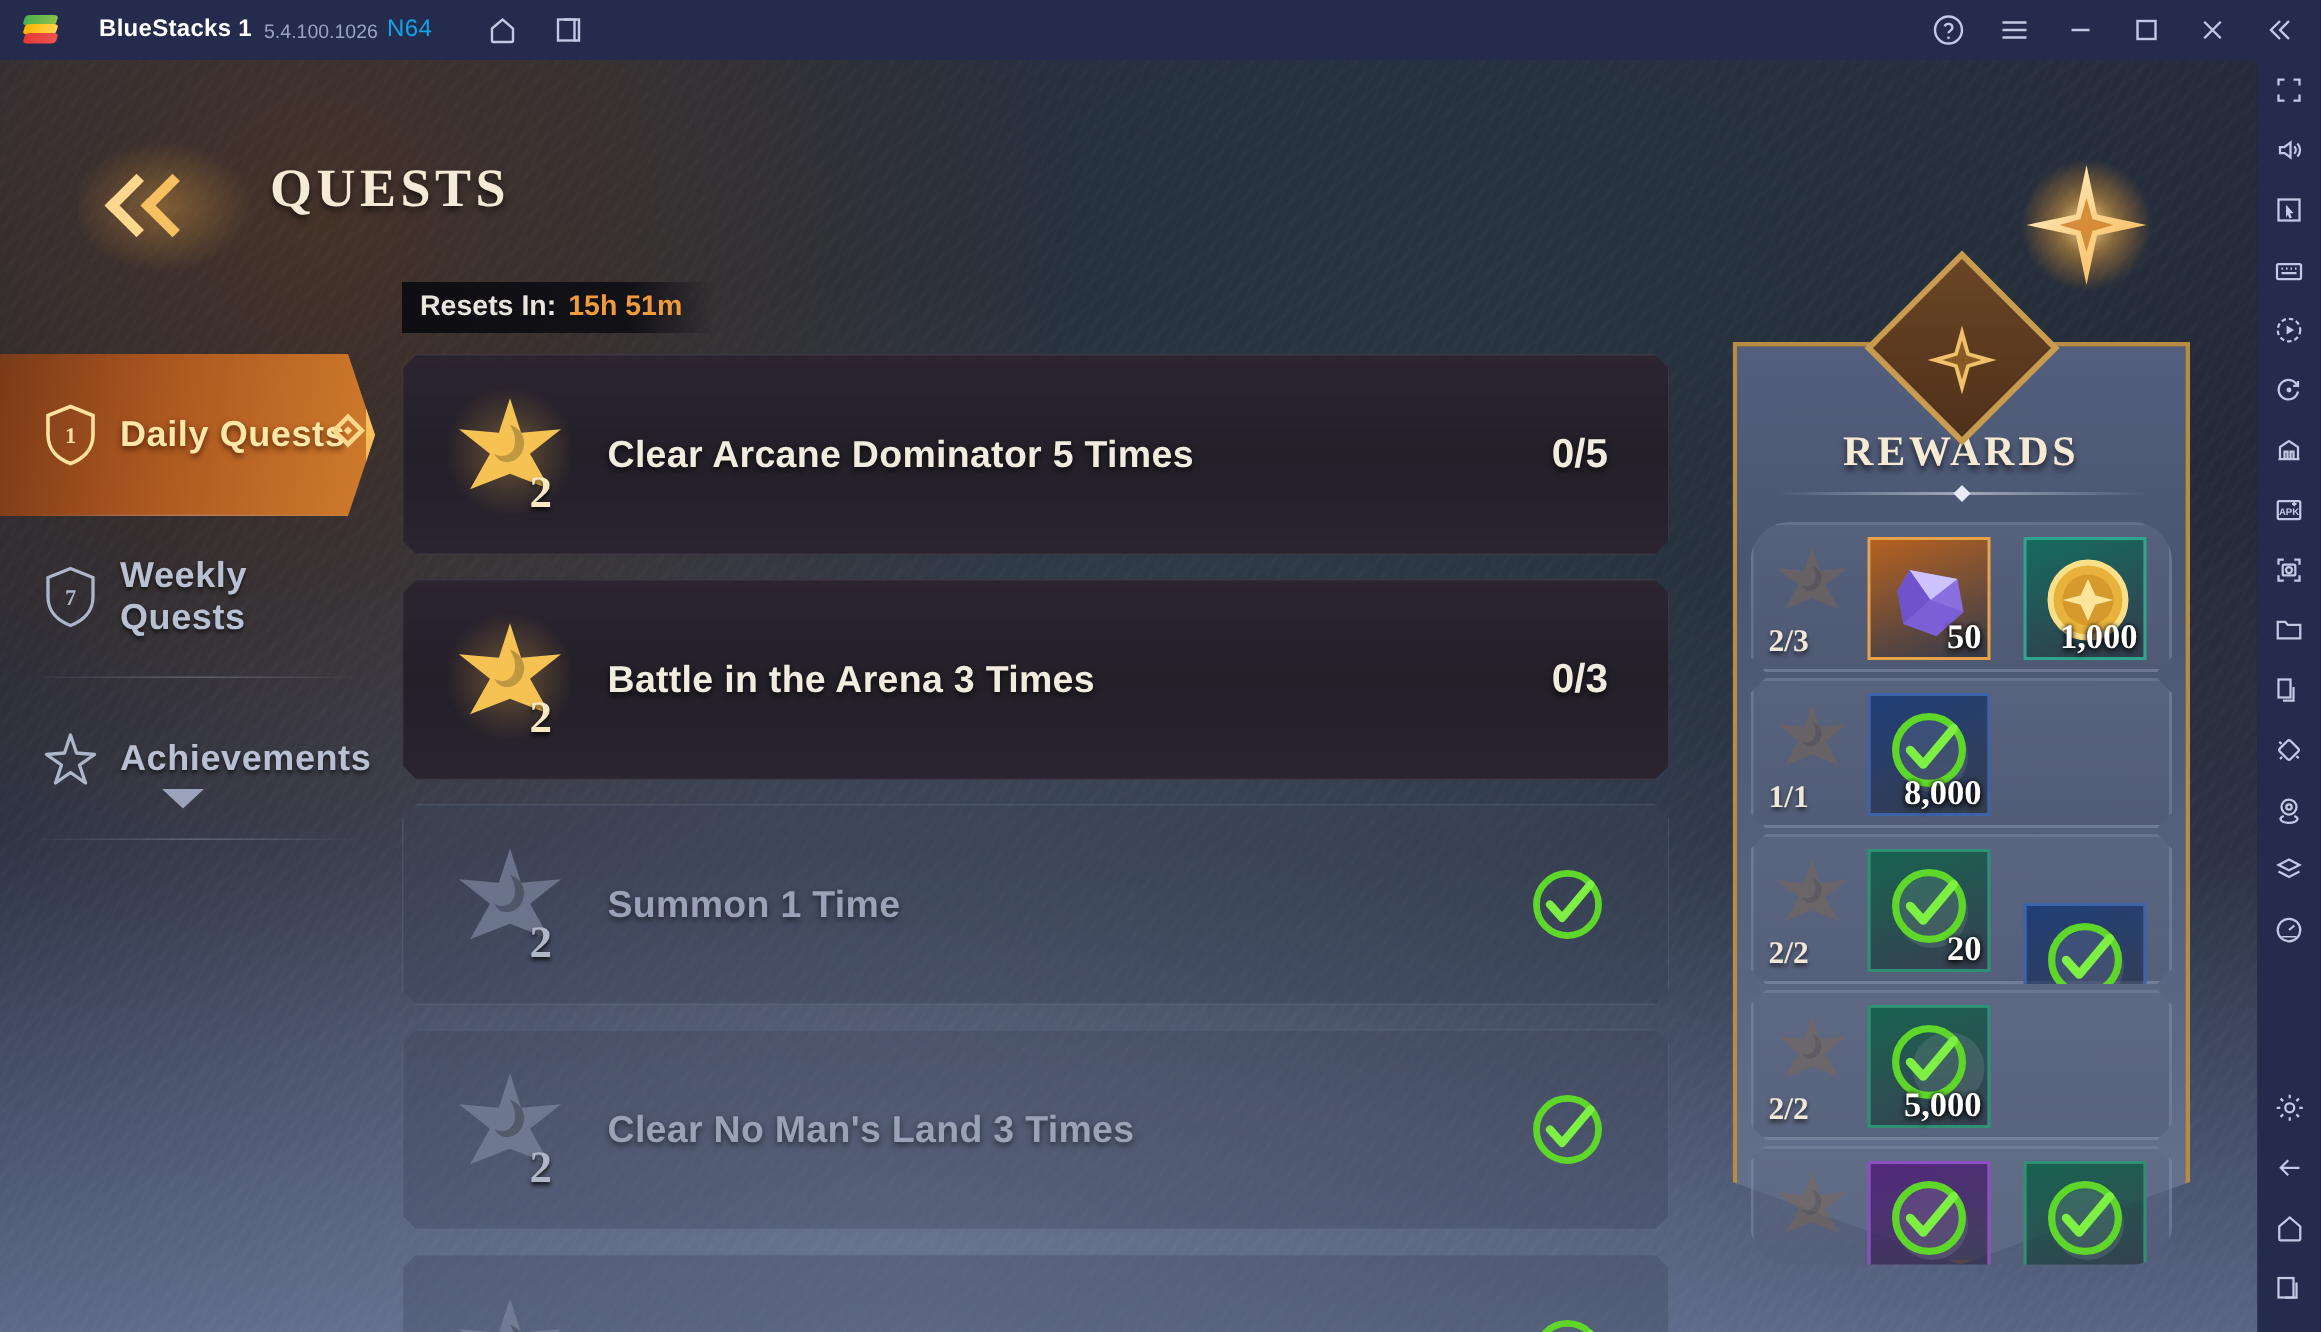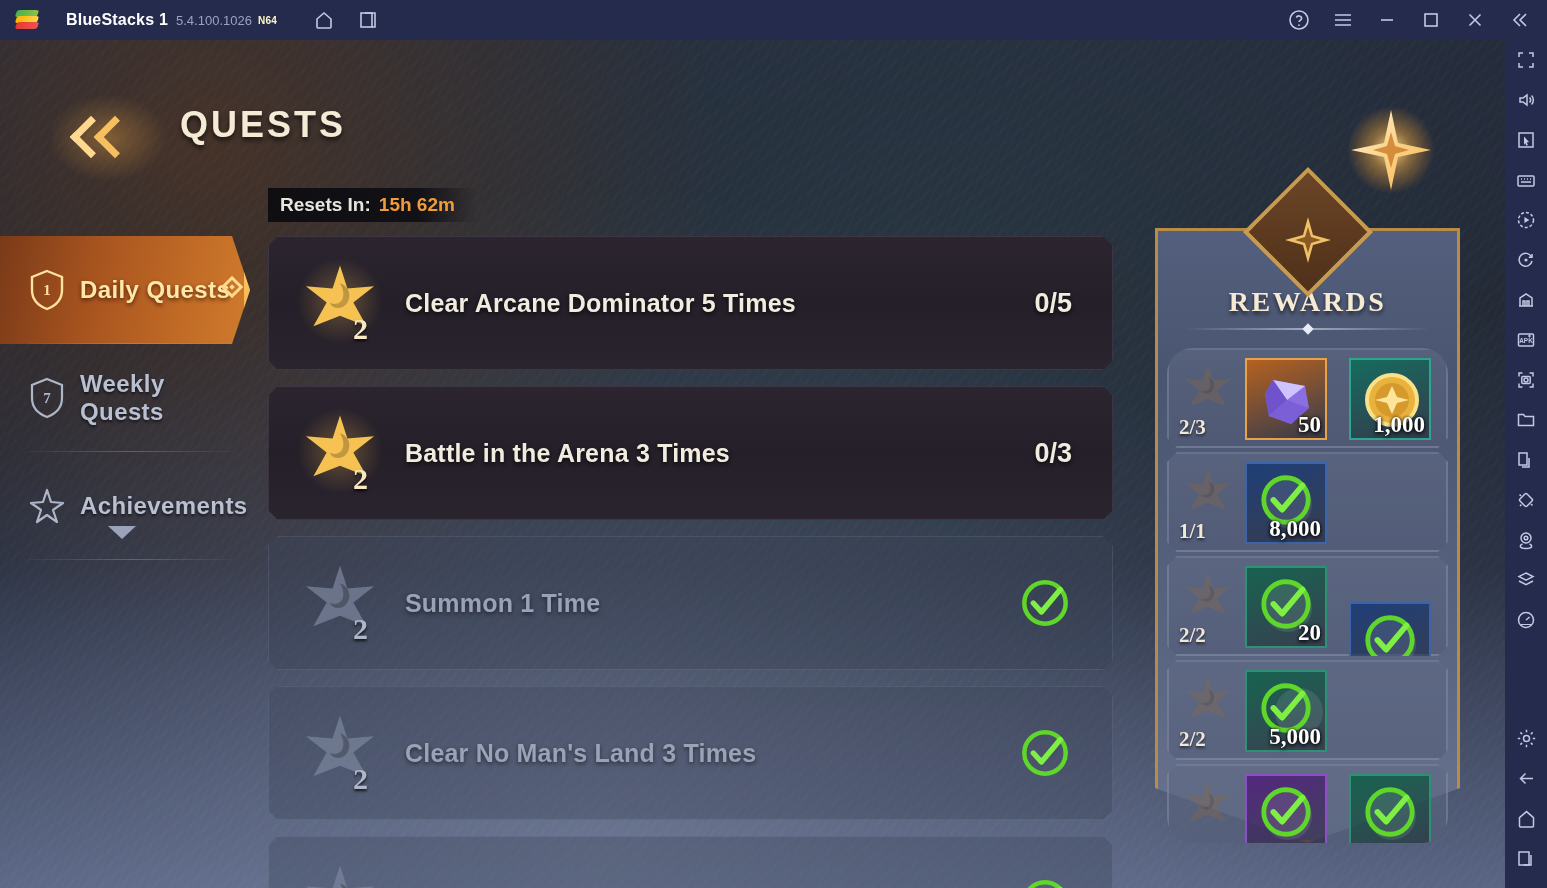--- a/index.html
+++ b/index.html
@@ -13,21 +13,21 @@
     background:#252b4d; display:flex; align-items:center; z-index:40; }
   .bs-logo { width:22px; height:20px; margin-left:16px; position:relative; }
   .bs-logo i { position:absolute; left:0; width:22px; height:7px; border-radius:3px/2px;
     transform:skewX(-18deg); display:block; }
   .bs-logo i:nth-child(1){ top:0; background:linear-gradient(90deg,#4caf50,#8bc34a); }
   .bs-logo i:nth-child(2){ top:6px; background:linear-gradient(90deg,#ffb300,#ffd54f); }
   .bs-logo i:nth-child(3){ top:12px; background:linear-gradient(90deg,#e53935,#ef5350); }
   #bs-title { color:#ffffff; font-size:16px; font-weight:bold; margin-left:28px;
     letter-spacing:.2px; }
   #bs-version { color:#9aa2c4; font-size:13px; margin-left:8px; }
-  #bs-arch { color:#fef9c3; font-size:10px; margin-left:6px; letter-spacing:.3px;font-weight:bold; }
+  #bs-arch { color:#0ea5e9; font-size:16px; margin-left:6px; letter-spacing:.3px; }
   .tb-ico { width:34px; height:30px; margin-left:10px; display:flex;
     align-items:center; justify-content:center; cursor:pointer; }
   .tb-ico svg { stroke:#c3c9e4; fill:none; stroke-width:1.6; }
   #tb-right { position:absolute; right:8px; top:0; height:40px; display:flex;
     align-items:center; }
   #tb-right .tb-ico { margin-left:4px; width:40px; }
 
   
   #sidebar-right { position:absolute; right:0; top:40px; width:42px; height:848px;
     background:#252b4d; z-index:35; display:flex; flex-direction:column;
@@ -55,21 +55,21 @@
   
   #quests-header { position:absolute; left:40px; top:42px; width:420px; height:110px; }
   #emblem { position:absolute; left:18px; top:14px; width:110px; height:84px; }
   #emblem .glow { position:absolute; left:-6px; top:-6px; width:122px; height:96px;
     background:radial-gradient(ellipse at 46% 50%, rgba(255,178,70,.34) 0%, rgba(255,150,40,0) 64%); }
   #emblem .chev { position:absolute; border-left:7px solid #ffd78e; border-top:7px solid #ffd78e;
     transform:rotate(-45deg); }
   #emblem .c1 { left:18px; top:26px; width:30px; height:30px; }
   #emblem .c2 { left:42px; top:26px; width:30px; height:30px; border-color:#f6c061; }
   #quests-title { position:absolute; left:140px; top:22px; color:#f5ead6;
-    font-family:Liberation Sans, sans-serif; font-size:36px; font-weight:bold;
+    font-family:Liberation Serif, serif; font-size:36px; font-weight:bold;
     letter-spacing:3px; text-shadow:0 3px 5px rgba(0,0,0,.65); }
 
   
   #top-star { position:absolute; right:66px; top:62px; width:96px; height:96px; }
 
   
   #reset-banner { position:absolute; left:268px; top:148px; height:34px;
     background:linear-gradient(90deg,rgba(12,12,16,.95) 0%, rgba(14,14,20,.92) 72%, rgba(16,16,22,0) 100%);
     padding:0 22px 0 12px; display:flex; align-items:center; gap:8px; }
   #reset-banner .lbl { color:#e8e5df; font-size:19px; font-weight:bold; }
@@ -252,21 +252,21 @@
           </linearGradient>
         </defs>
         <circle cx="48" cy="48" r="44" fill="url(#starGlow)"></circle>
         <path d="M48 8 L55 41 L88 48 L55 55 L48 88 L41 55 L8 48 L41 41 Z" fill="url(#starFill)"></path>
         <path d="M48 30 L52 44 L66 48 L52 52 L48 66 L44 52 L30 48 L44 44 Z" fill="#c8761f" opacity=".75"></path>
       </svg>
     </div>
 
     <div id="reset-banner">
       <span class="lbl">Resets In:</span>
-      <span class="val">15h 62m</span>
+      <span class="val">15h 51m</span>
     </div>
 
     <div id="tabs">
 
       <div class="tab active">
         <div class="shield">
           <svg width="38" height="42" viewBox="0 0 38 42">
             <path d="M19 2 L34 8 v13c0 10-7 16-15 19C11 37 4 31 4 21V8z" fill="none" stroke="#ffe2a0" stroke-width="2.4"></path>
             <text x="19" y="26" text-anchor="middle" font-size="15" font-weight="bold" fill="#ffe2a0" font-family="Liberation Serif, serif">1</text>
           </svg>

